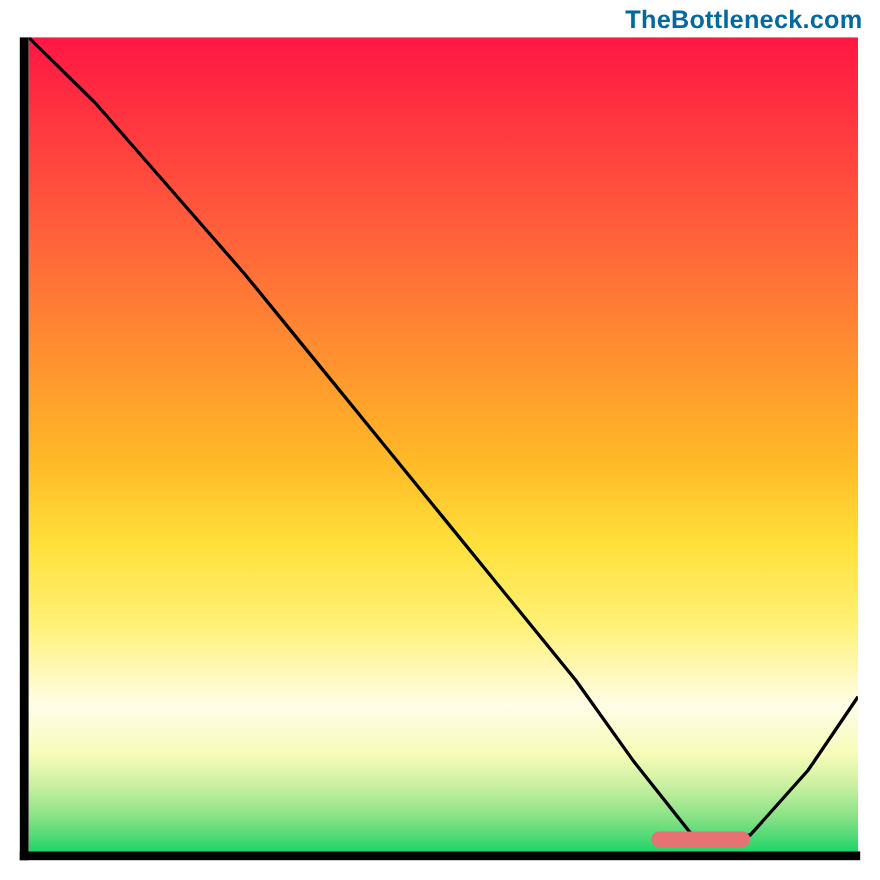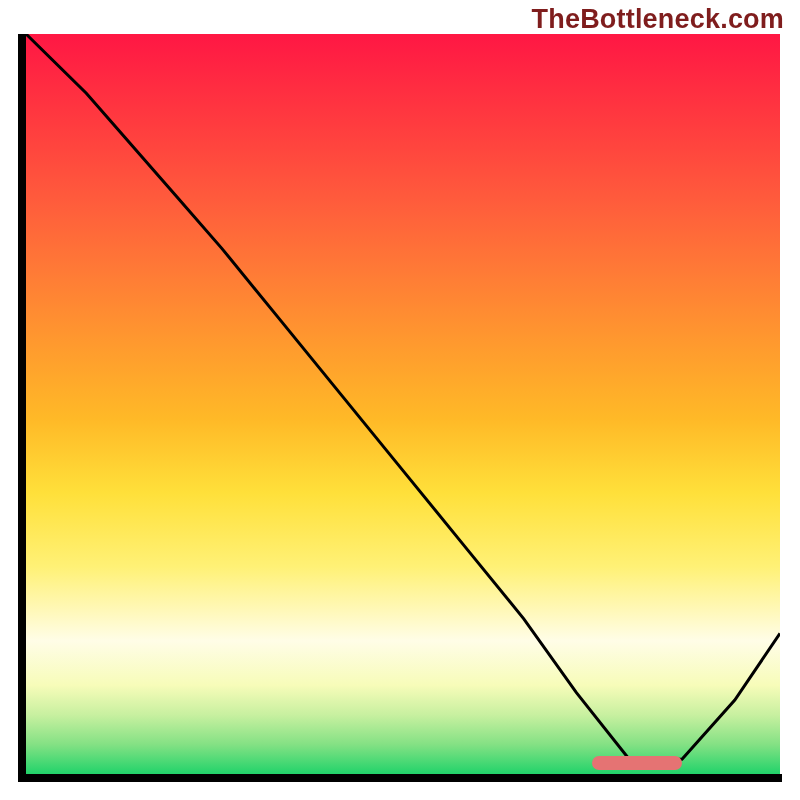--- a/index.html
+++ b/index.html
@@ -13,23 +13,23 @@
   }
   .wrap {
     position: relative;
     width: 800px;
     height: 800px;
   }
   .watermark {
     position: absolute;
     top: 4px;
     right: 16px;
-    font-size: 27px;
+    font-size: 23px;
     font-weight: 600;
-    color: #7f1d1d;
+    color: #0369a1;
     letter-spacing: 0.2px;
   }
   .plot-area {
     position: absolute;
     left: 26px;
     top: 34px;
     width: 754px;
     height: 740px;
     background: linear-gradient(to bottom,
       #ff1744 0%,

